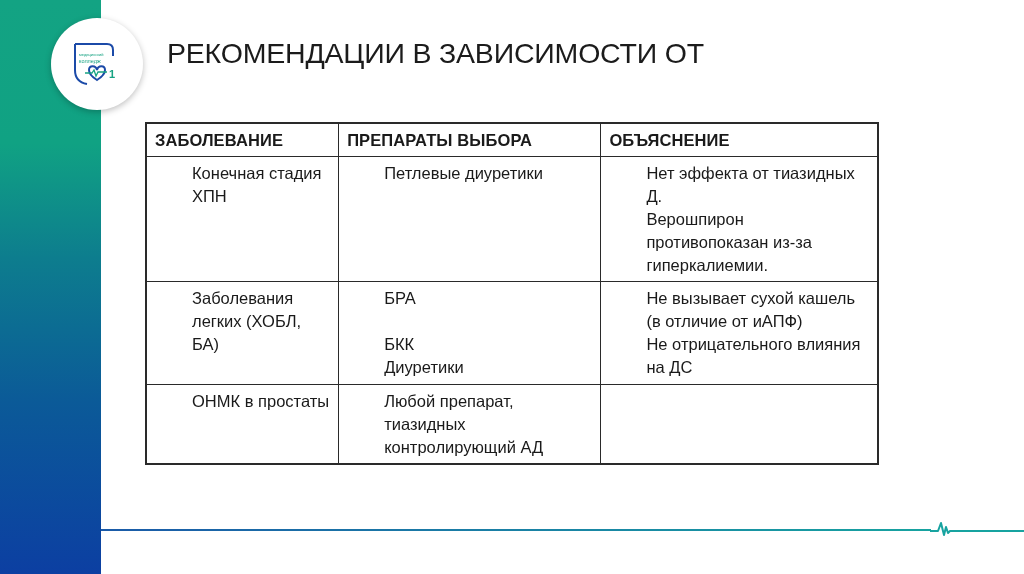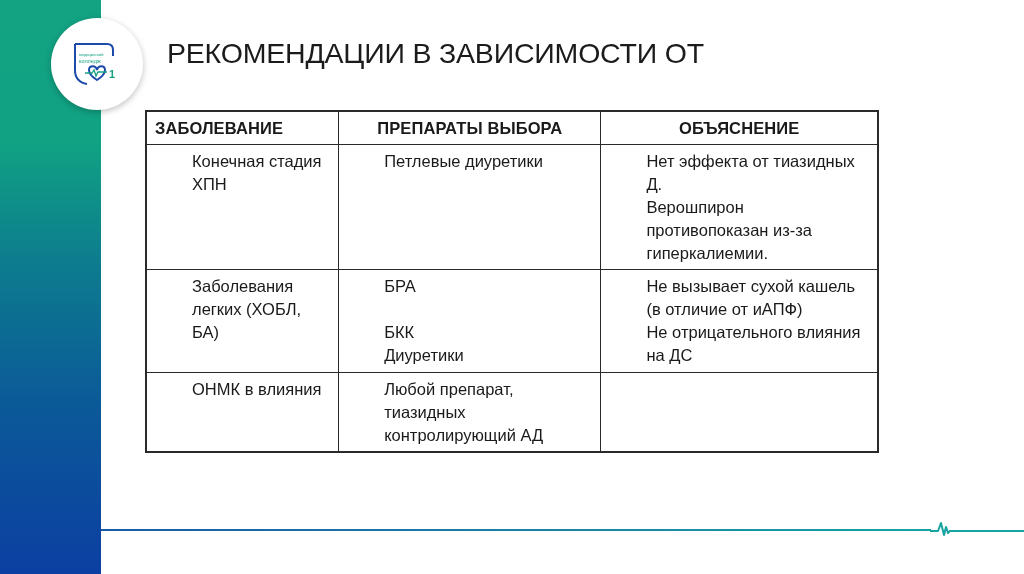--- a/index.html
+++ b/index.html
@@ -18,29 +18,29 @@
     }
     .logo-circle svg { width: 56px; height: 48px; }
 
     .title {
       position: absolute; left: 167px; top: 10px; width: 700px;
       font-size: 28.5px; line-height: 30px; color: #1b1b1b; letter-spacing: -0.2px;
       text-transform: uppercase;
     }
     .title span { display: block; margin-top: 28px; }
 
-    .table-wrap { position: absolute; left: 145px; top: 110px; }
+    .table-wrap { position: absolute; left: 145px; top: 122px; }
     table {
       border-collapse: collapse; width: 734px;
       border: 2px solid #2a2a2a;
       font-size: 16.5px; line-height: 23px; color: #1a1a1a;
     }
     th, td { border: 1.5px solid #2a2a2a; vertical-align: top; text-align: left; }
     th {
-      font-weight: bold; text-align: center; height: 33px; padding: 5px 8px 3px 8px;
+      font-weight: bold; height: 33px; padding: 5px 8px 3px 8px;
       font-size: 16.5px; letter-spacing: 0.1px;
     }
     th.left { text-align: left; }
     td { padding: 5px 8px 4px 8px; }
     .c1 { width: 193px; }
     .c2 { width: 263px; }
     .c3 { width: 278px; }
     .r1 td { height: 124px; }
     .r2 td { height: 103px; }
     .r3 td { height: 57px; }
@@ -114,21 +114,21 @@
         </td>
         <td>
           <span class="line">Не вызывает сухой кашель</span>
           <span class="line">(в отличие от иАПФ)</span>
           <span class="line">Не отрицательного влияния</span>
           <span class="line">на ДС</span>
         </td>
       </tr>
       <tr class="r4">
         <td>
-          <span class="line">ОНМК в влияния</span>
+          <span class="line">ОНМК в простаты</span>
         </td>
         <td>
           <span class="line">Любой препарат,</span>
           <span class="line">тиазидных</span>
           <span class="line">контролирующий АД</span>
         </td>
         <td></td>
       </tr>
     </tbody>
   </table>

